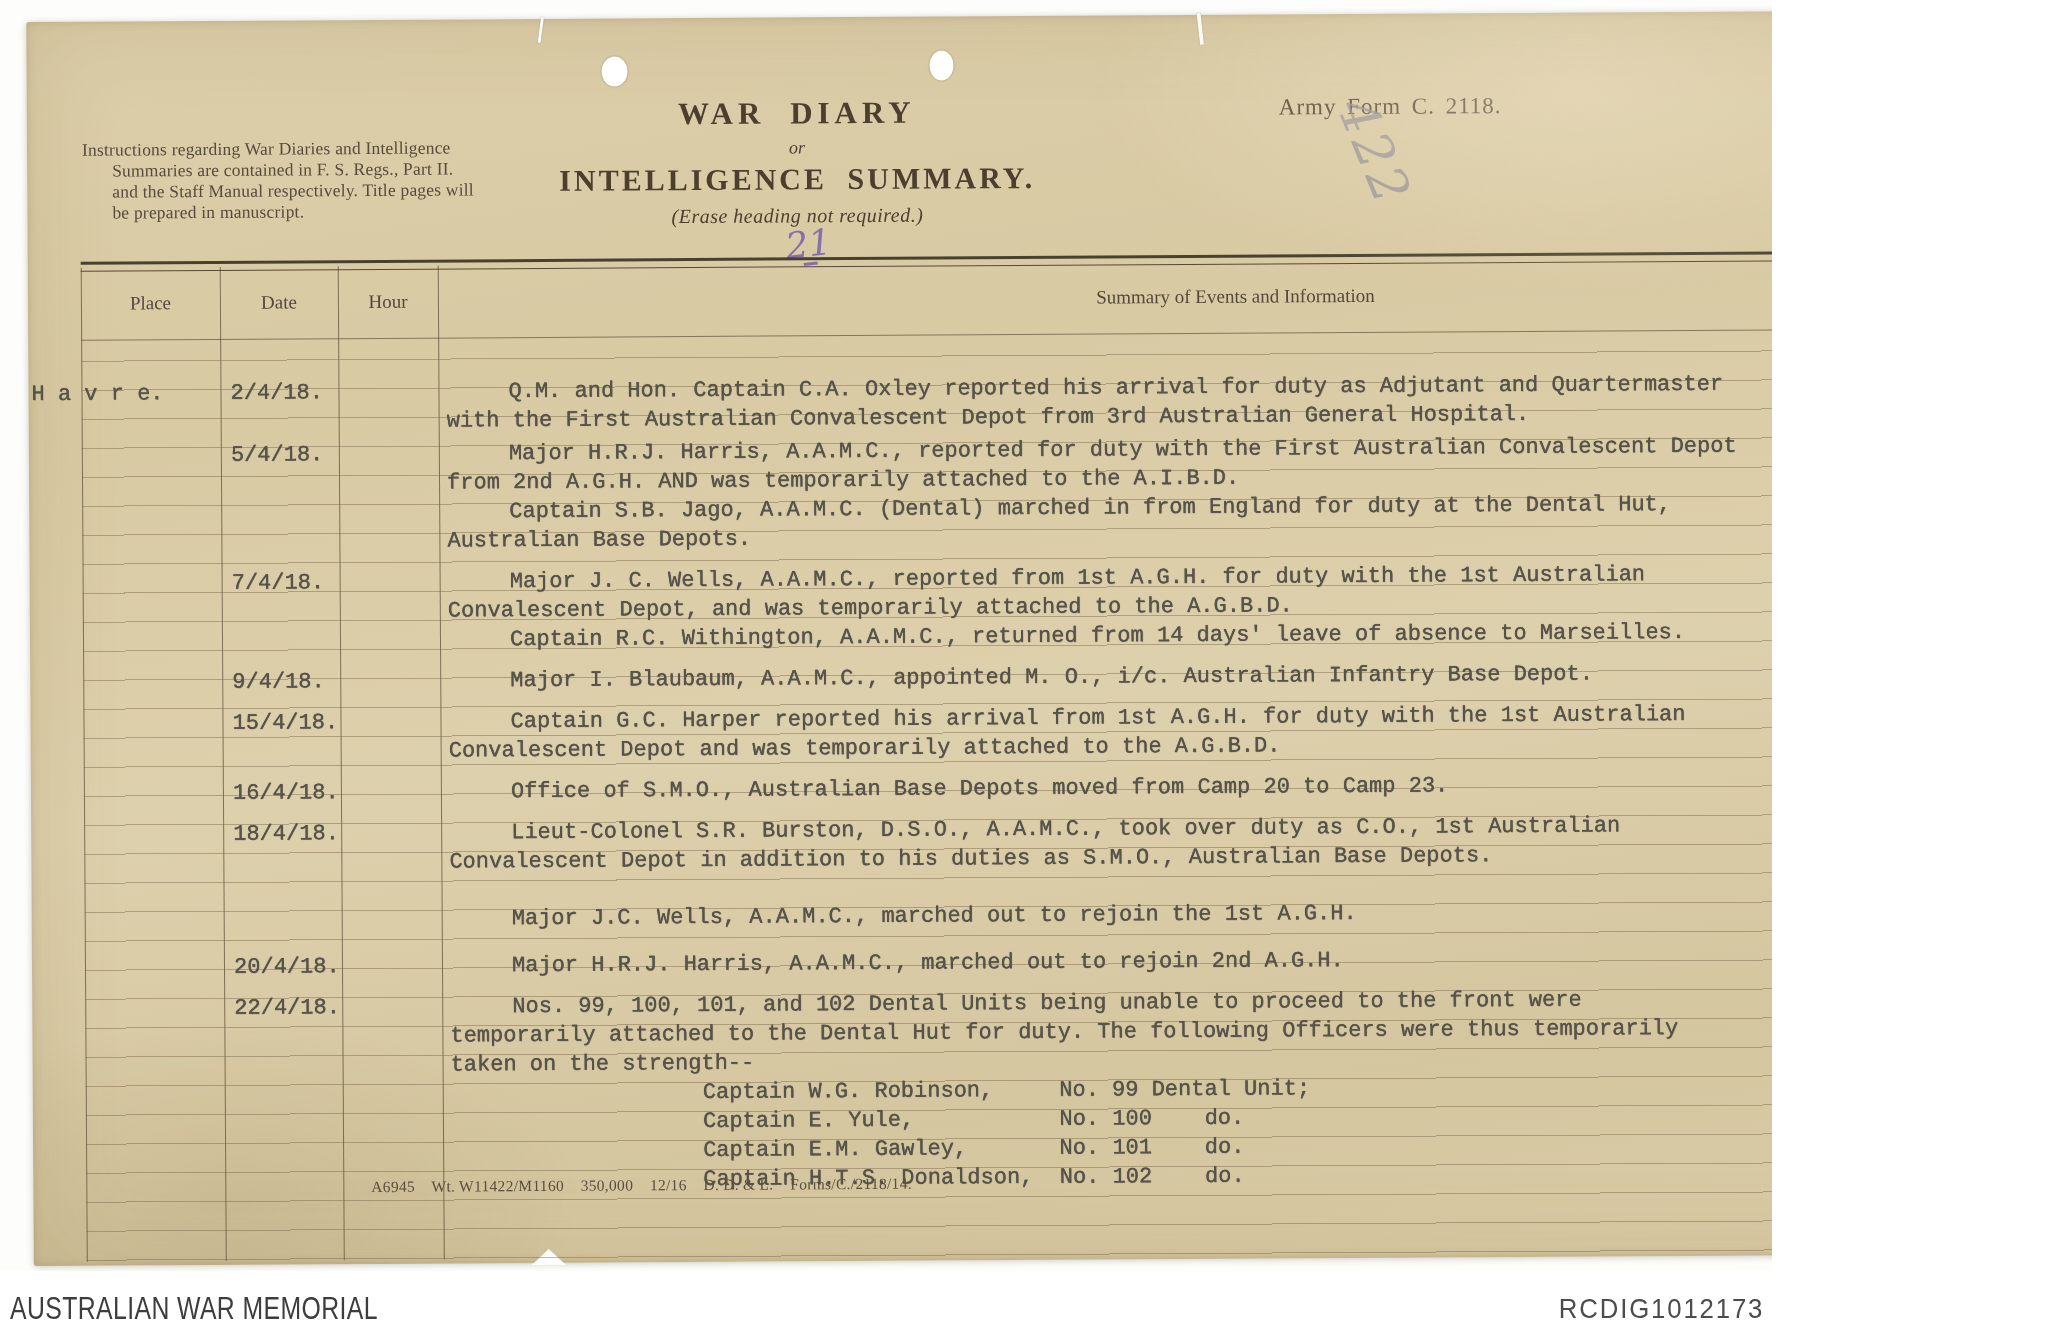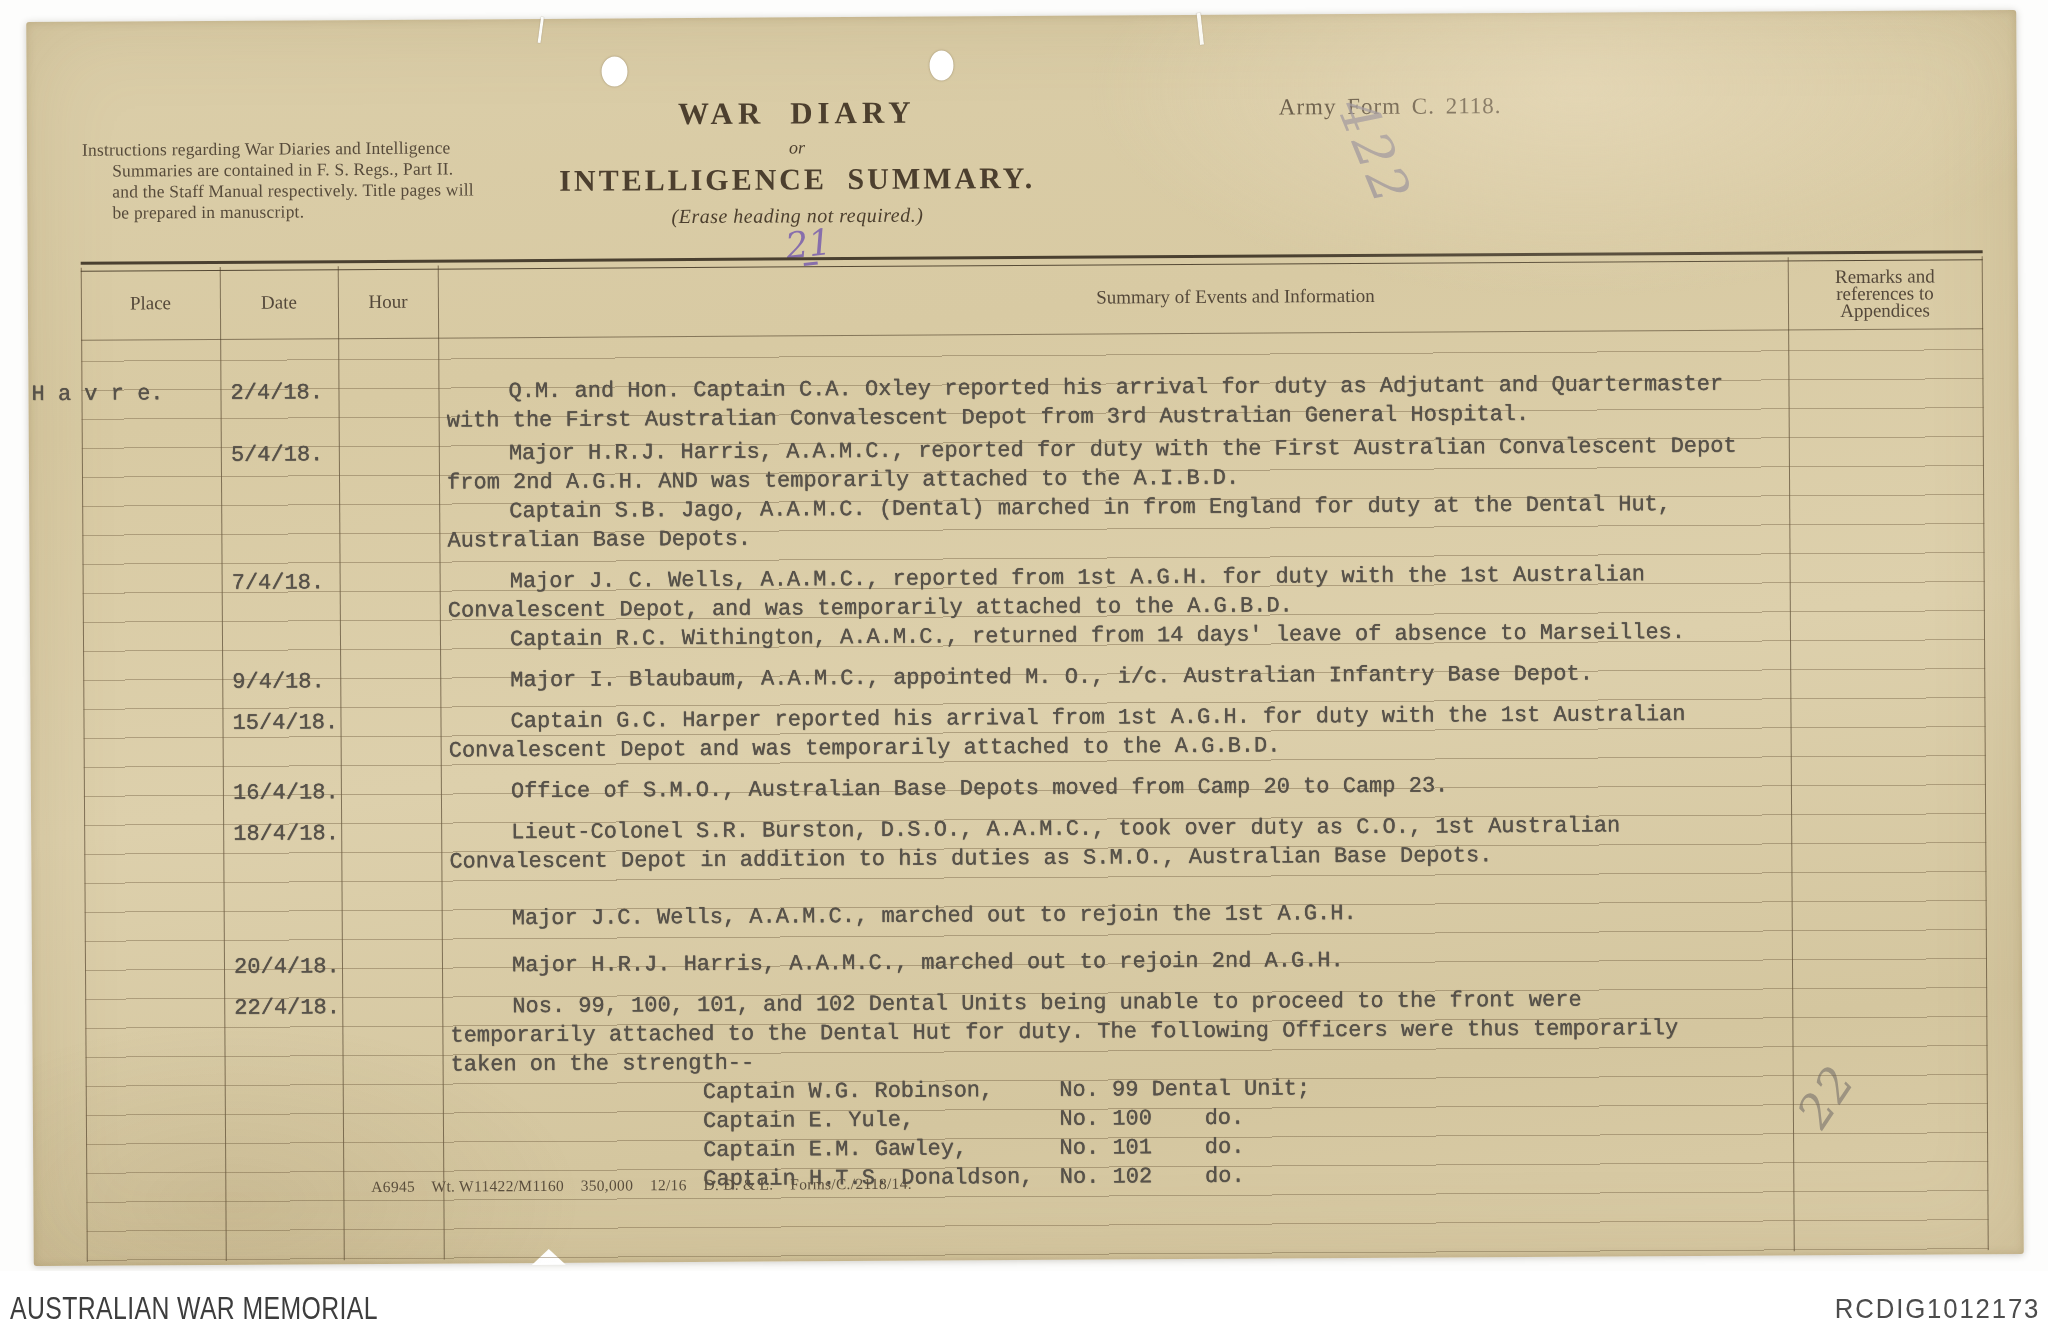--- a/index.html
+++ b/index.html
@@ -1,16 +1,16 @@
 <!DOCTYPE html>
 <html><head>
 <meta charset="utf-8">
 <style>
   html,body{margin:0;padding:0;background:#ffffff;}
-  .page{position:relative;width:2048px;height:1341px;background:#fdfdfc;overflow:hidden;
+  .page{position:relative;width:1772px;height:1341px;background:#fdfdfc;overflow:hidden;
         font-family:"Liberation Serif","DejaVu Serif",serif;}
   
   .paper{position:absolute;left:30px;top:16px;width:1990px;height:1244px;
          background:linear-gradient(173deg,#dbcea9 0%,#d8caa3 28%,#ddd0ac 55%,#d4c69f 82%,#dacca7 100%);
          box-shadow:0 1px 7px rgba(60,50,30,.25), inset 0 0 90px rgba(125,98,52,.16), inset 0 0 8px rgba(120,95,55,.25);
          transform:rotate(-.35deg);border-radius:3px;}
   .paper:after{content:"";position:absolute;inset:0;border-radius:3px;
          background:radial-gradient(ellipse 700px 300px at 78% 6%, rgba(238,225,196,.5), transparent 70%),
                     radial-gradient(ellipse 500px 260px at 10% 95%, rgba(120,95,55,.10), transparent 70%);
          pointer-events:none;}

